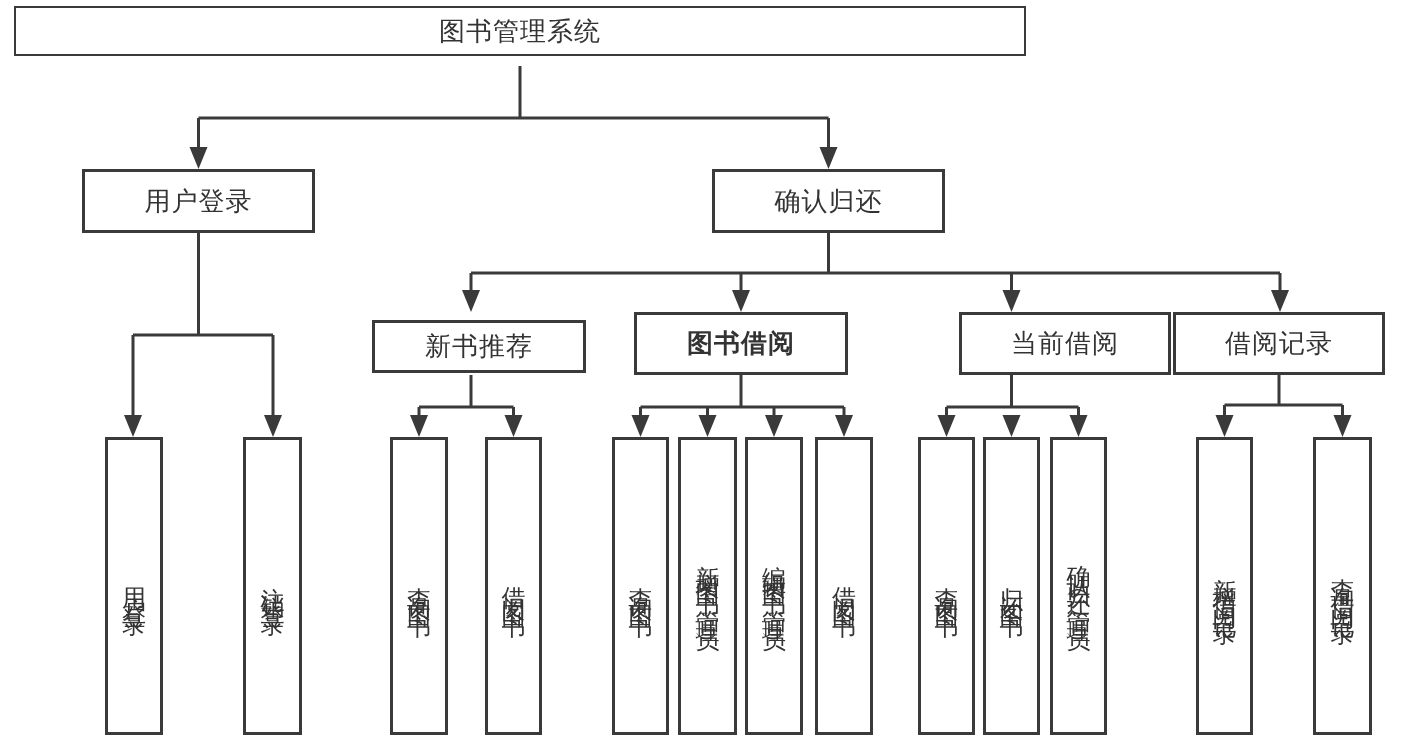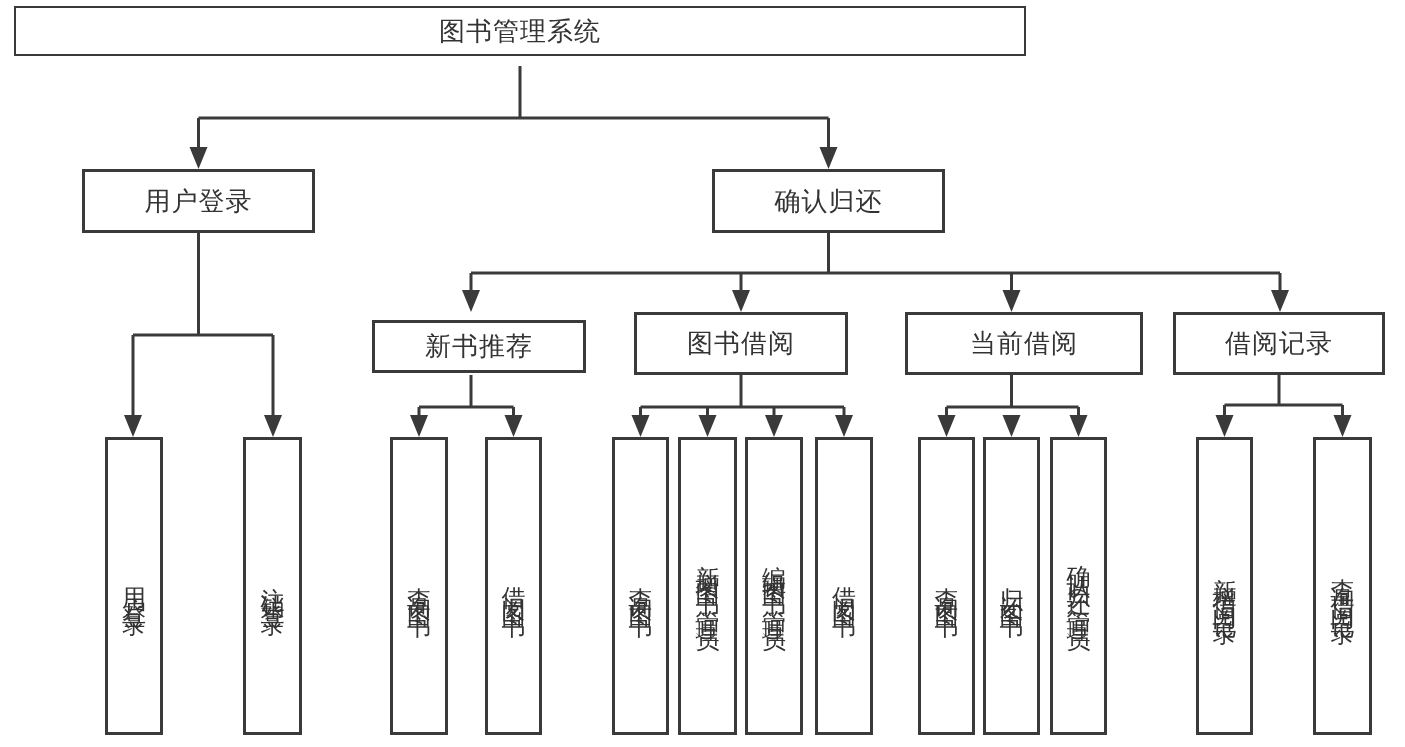--- a/index.html
+++ b/index.html
@@ -68,24 +68,24 @@
   <div class="node" style="left:82px;top:169px;width:233px;height:64px;">
     <span class="hlabel">用户登录</span>
   </div>
   <div class="node" style="left:712px;top:169px;width:233px;height:64px;">
     <span class="hlabel">确认归还</span>
   </div>
 
   <div class="node" style="left:372px;top:312px;width:214px;height:53px;margin-top:8px;">
     <span class="hlabel">新书推荐</span>
   </div>
-  <div class="node" style="left:634px;top:312px;width:214px;height:63px;">
+  <div class="node" style="left:634px;top:312px;width:214px;height:63px;font-weight:bold;">
     <span class="hlabel">图书借阅</span>
   </div>
-  <div class="node" style="left:905px;top:312px;width:238px;height:63px;">
+  <div class="node" style="left:959px;top:312px;width:212px;height:63px;">
     <span class="hlabel">当前借阅</span>
   </div>
   <div class="node" style="left:1173px;top:312px;width:212px;height:63px;">
     <span class="hlabel">借阅记录</span>
   </div>
 
   <div class="node" style="left:105px;top:437px;width:58px;height:298px;">
     <span class="vlabel">用户登录</span>
   </div>
   <div class="node" style="left:243px;top:437px;width:59px;height:298px;">

